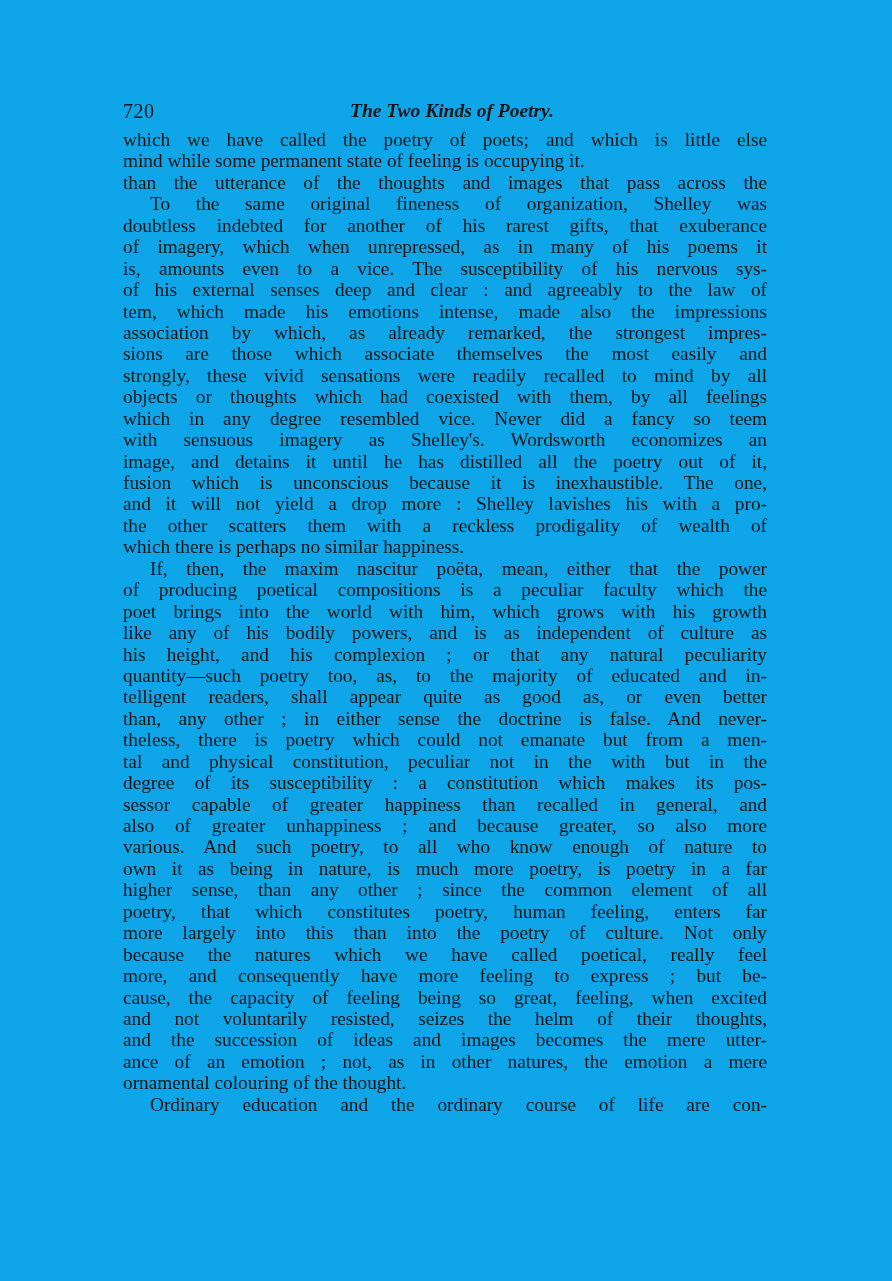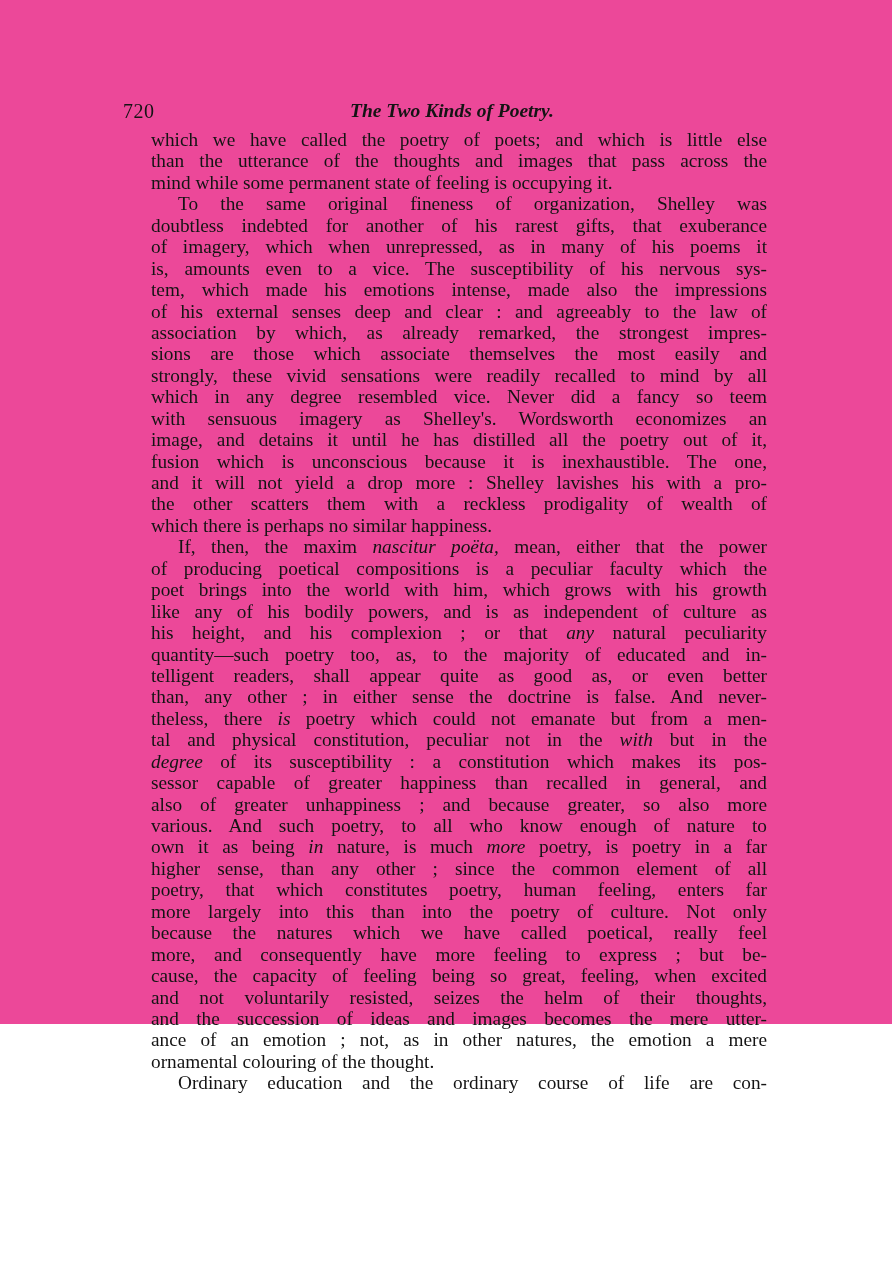--- a/index.html
+++ b/index.html
@@ -11,22 +11,22 @@
       width: 892px;
       height: 1281px;
       position: relative;
       overflow: hidden;
       font-family: "Liberation Serif", "DejaVu Serif", serif;
       color: #141414;
     }
     .page {
       position: absolute;
       left: 0; top: 0;
-      width: 892px; height: 1024px;
-      background: #ec4899;
+      width: 892px; height: 1281px;
+      background: #0ea5e9;
     }
     .running-head {
       position: absolute;
       left: 123px;
       top: 98px;
       width: 644px;
       height: 26px;
     }
     .page-number {
       position: absolute;
@@ -56,57 +56,56 @@
     }
     .line {
       display: block;
       height: 21.45px;
       line-height: 21.45px;
       font-size: 19.3px;
       white-space: nowrap;
       text-align: justify;
       text-align-last: justify;
       word-spacing: 0px;
-      margin-left: 28px;
     }
     .line.last {
       text-align-last: left;
     }
     .line.indent {
       padding-left: 27px;
     }
     .line .em {
-      font-style: italic;
     }
   </style>
 </head>
 <body>
 
 <div class="page">
   <div class="running-head">
     <span class="page-number">720</span>
     <span class="running-title">The Two Kinds of Poetry.</span>
   </div>
 
   <div class="body-text" id="body-text">
       <div>
         <span class="line">which we have called the poetry of poets; and which is little else</span>
+        <span class="line last">mind while some permanent state of feeling is occupying it.</span>
         <span class="line">than the utterance of the thoughts and images that pass across the</span>
-        <span class="line last">mind while some permanent state of feeling is occupying it.</span>
       </div>
       <div>
         <span class="line indent">To the same original fineness of organization, Shelley was</span>
         <span class="line">doubtless indebted for another of his rarest gifts, that exuberance</span>
         <span class="line">of imagery, which when unrepressed, as in many of his poems it</span>
         <span class="line">is, amounts even to a vice. The susceptibility of his nervous sys-</span>
+        <span class="line">of his external senses deep and clear : and agreeably to the law of</span>
         <span class="line">tem, which made his emotions intense, made also the impressions</span>
-        <span class="line">of his external senses deep and clear : and agreeably to the law of</span>
         <span class="line">association by which, as already remarked, the strongest impres-</span>
         <span class="line">sions are those which associate themselves the most easily and</span>
         <span class="line">strongly, these vivid sensations were readily recalled to mind by all</span>
+        <span class="line">objects or thoughts which had coexisted with them, by all feelings</span>
         <span class="line">which in any degree resembled vice. Never did a fancy so teem</span>
         <span class="line">with sensuous imagery as Shelley's. Wordsworth economizes an</span>
         <span class="line">image, and detains it until he has distilled all the poetry out of it,</span>
         <span class="line">fusion which is unconscious because it is inexhaustible. The one,</span>
         <span class="line">and it will not yield a drop more : Shelley lavishes his with a pro-</span>
         <span class="line">the other scatters them with a reckless prodigality of wealth of</span>
         <span class="line last">which there is perhaps no similar happiness.</span>
       </div>
       <div>
         <span class="line indent">If, then, the maxim <span class="em">nascitur poëta,</span> mean, either that the power</span>

